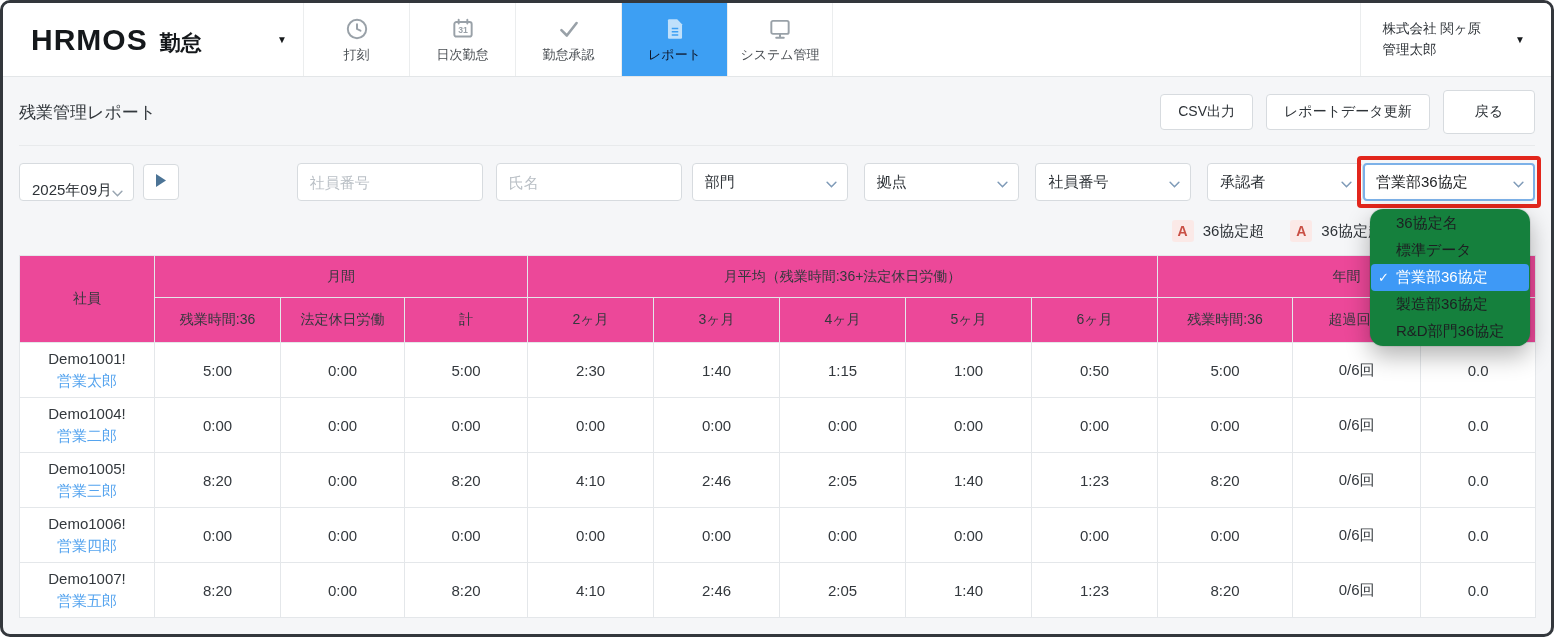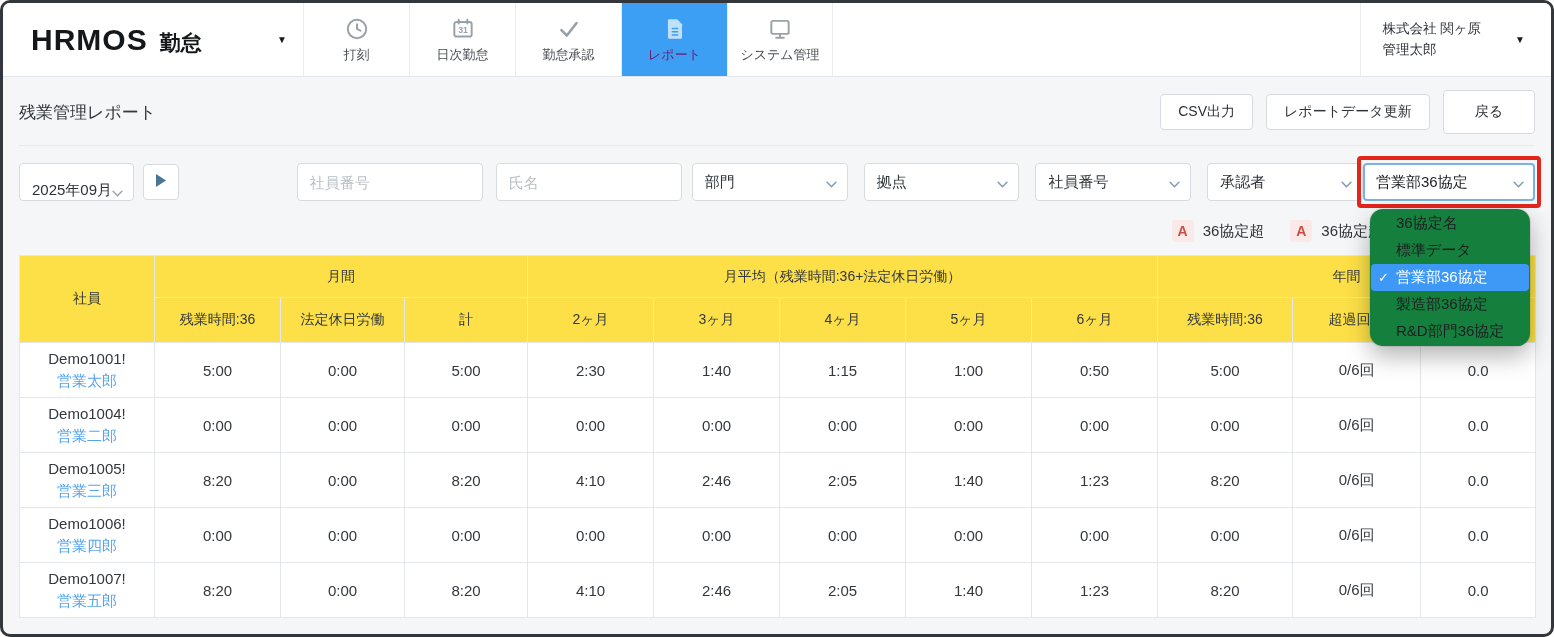--- a/index.html
+++ b/index.html
@@ -22,21 +22,21 @@
   .brand-left { display:flex; align-items:baseline; }
   .logo { font-size:30px; font-weight:800; letter-spacing:1px; color:#15181b; }
   .product { font-size:21px; font-weight:600; color:#15181b; margin-left:12px; }
   .caret-down { font-size:10px; color:#15181b; }
   #nav-tabs { display:flex; align-items:stretch; }
   .tab { width:106px; border-left:1px solid #EBEDEE; display:flex; flex-direction:column; align-items:center; justify-content:center; gap:4px; cursor:pointer; color:#99A1A8; }
   .tab:last-child { border-right:1px solid #EBEDEE; }
   .tab-icon { height:27px; display:flex; align-items:center; }
   .tab-label { font-size:13px; color:#4A4F54; }
   .tab.active { background:#3D9FF3; color:#BFE0FB; }
-  .tab.active .tab-label { color:#701a75;font-family:Liberation Serif, serif; }
+  .tab.active .tab-label { color:#0f172a;font-family:Liberation Serif, serif; }
   .account { margin-left:auto; border-left:1px solid #EBEDEE; display:flex; align-items:center; gap:34px; padding:0 26px 0 22px; }
   .account-lines { font-size:13.5px; color:#2e3338; line-height:1.55; }
 
   
   .content { flex:1; padding:0 16px; position:relative; }
   .title-row { display:flex; align-items:center; justify-content:space-between; padding:13px 0 11px;gap:15px; }
   .page-title { font-size:17px; font-weight:400; color:#33383d; margin:0; }
   .toolbar { display:flex; align-items:center; gap:13px; }
   .btn { background:#fff; border:1px solid #D7DBDF; border-radius:4px; font-size:14px; color:#2e3338; padding:8px 17px; cursor:pointer; font-family:inherit; white-space:nowrap; }
   .btn-lg { padding:12px 31px; }
@@ -64,21 +64,21 @@
 
   
   .legend-row { display:flex; justify-content:flex-end; align-items:center; gap:26px; margin-top:18px; padding-right:152px; height:24px; }
   .legend-item { display:flex; align-items:center; gap:9px; }
   .legend-badge { width:22px; height:22px; background:#FBE9E7; color:#C94F44; font-weight:700; font-size:14px; display:flex; align-items:center; justify-content:center; border-radius:3px; }
   .legend-label { font-size:15px; color:#2e3338; }
 
   
   table { margin-top:12px; width:100%; border-collapse:collapse; background:#fff; table-layout:fixed; }
   th, td { border:1px solid #E4E7EA; text-align:center; padding:0; }
-  thead th { background:#fde047; font-weight:400; font-size:14px; color:#33383d; }
+  thead th { background:#ec4899; font-weight:400; font-size:14px; color:#33383d; }
   thead tr:first-child th { height:42px; }
   thead tr:last-child th { height:45px; }
   tbody td { height:55px; font-size:15px; color:#33383d; background:#fff; }
   .emp-id { font-size:15px; color:#33383d; line-height:1.45; }
   .emp-link { font-size:15px; color:#55A4EF; line-height:1.45; cursor:pointer; text-decoration:none; display:inline-block; }
 </style>
 </head>
 <body>
 
 <div class="frame">

